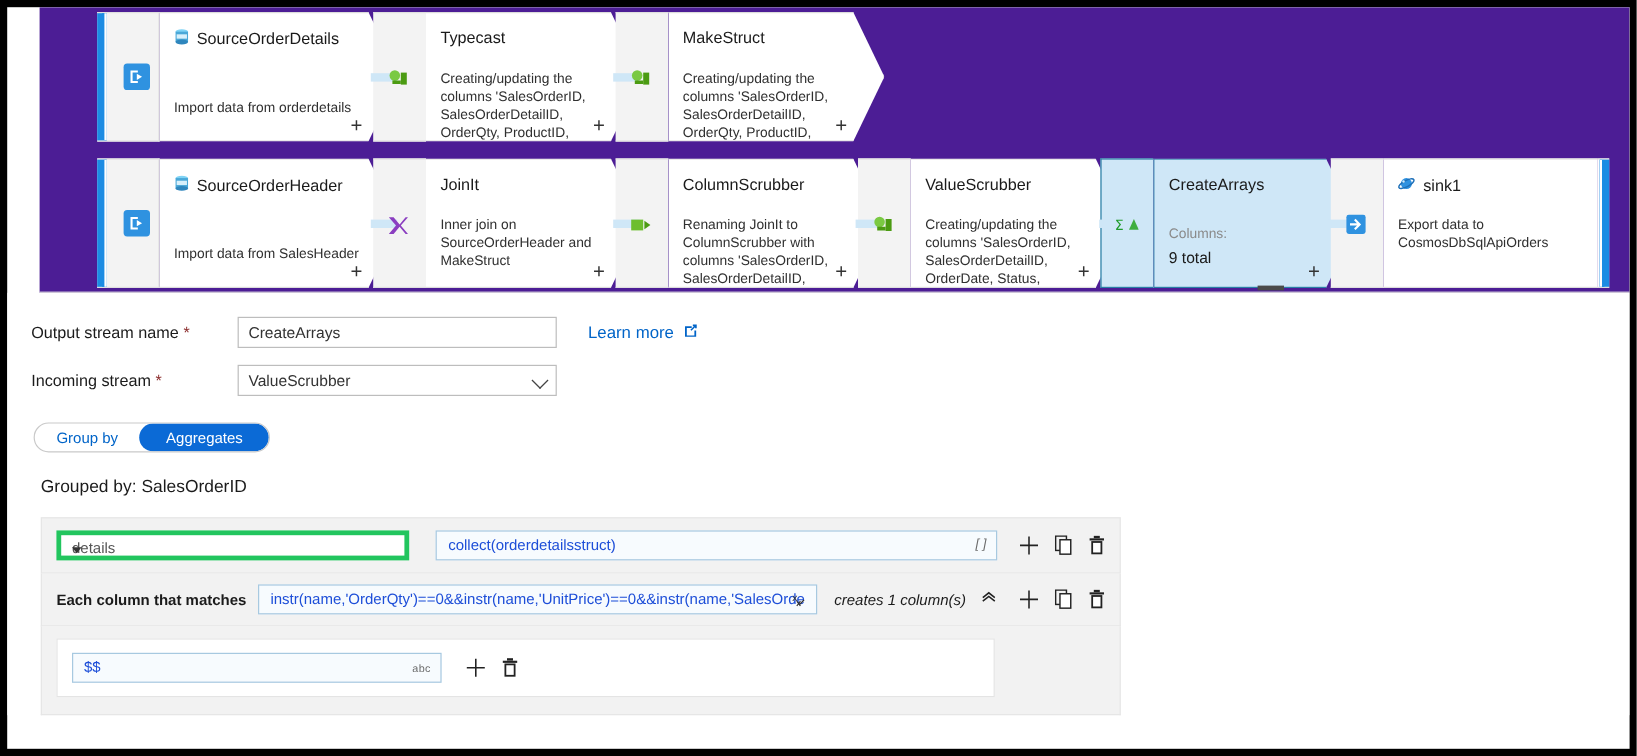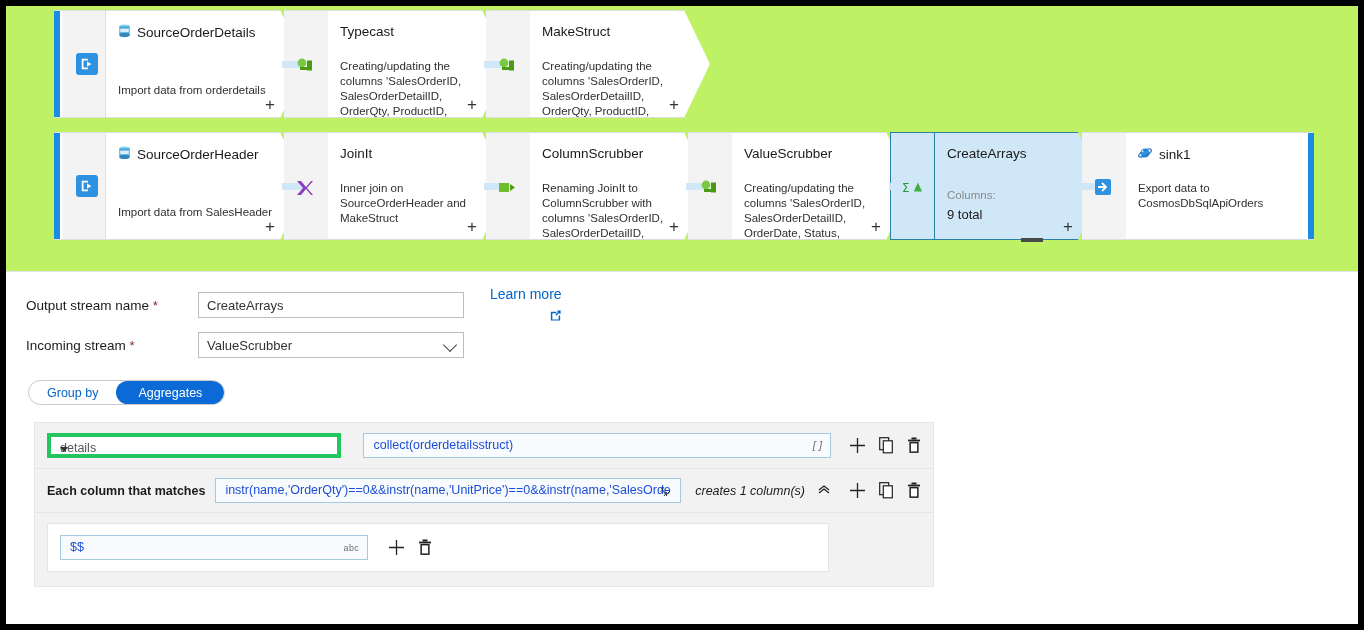--- a/index.html
+++ b/index.html
@@ -12,24 +12,25 @@
     position: relative;
     width: 1364px; height: 630px;
     background: #ffffff;
     border: 6px solid #000000;
     overflow: hidden;
   }
 
   
   .canvas {
     position: relative;
-    height: 266px;
-    background: #bef264;
+    height: 238px;
+    background: #4c1d95;
     border-bottom: 1px solid #e4e4e4;
     overflow: hidden;
+    margin-left: 27px;
   }
   .flow-row {
     position: absolute;
     left: 0;
     display: flex;
     align-items: flex-start;
     height: 108px;
   }
   .flow-row.row1 { top: 4px; }
   .flow-row.row2 { top: 126px; }
@@ -181,21 +182,21 @@
   }
   .selwrap { position: relative; width: 266px; height: 26px; }
   .selwrap .chev {
     position: absolute; right: 9px; top: 8px;
     width: 10px; height: 10px;
     border-right: 1.6px solid #444; border-bottom: 1.6px solid #444;
     transform: rotate(45deg); pointer-events: none;
   }
   .learnmore {
     margin-left: 26px; font-size: 14px; color: #0064c8;
-    display: flex; align-items: flex-end; gap: 7px; cursor: pointer; flex-direction: column;
+    display: flex; align-items: flex-start; gap: 7px; cursor: pointer;
   }
   .learnmore svg { width: 13px; height: 13px; }
 
   
   .pill {
     margin: 8px 0 0 22px;
     display: inline-flex;
     border: 1px solid #c9c9c9; border-radius: 14px;
     height: 25px; overflow: hidden; background: #fff;
   }
@@ -509,20 +510,21 @@
         <input class="txtinput" readonly="" value="ValueScrubber" style="">
         <span class="chev"></span>
       </div>
     </div>
 
     <div class="pill">
       <div>Group by</div>
       <div class="on">Aggregates</div>
     </div>
 
+    <div class="groupedby">Grouped by: SalesOrderID</div>
 
     <div class="aggblock">
 
       <div class="aggrow">
         <div class="dd">
           <span>details</span>
           <span class="caret"></span>
         </div>
         <div class="expr" style="width:470px;margin-left:22px;">
           <span class="val">collect(orderdetailsstruct)</span>

